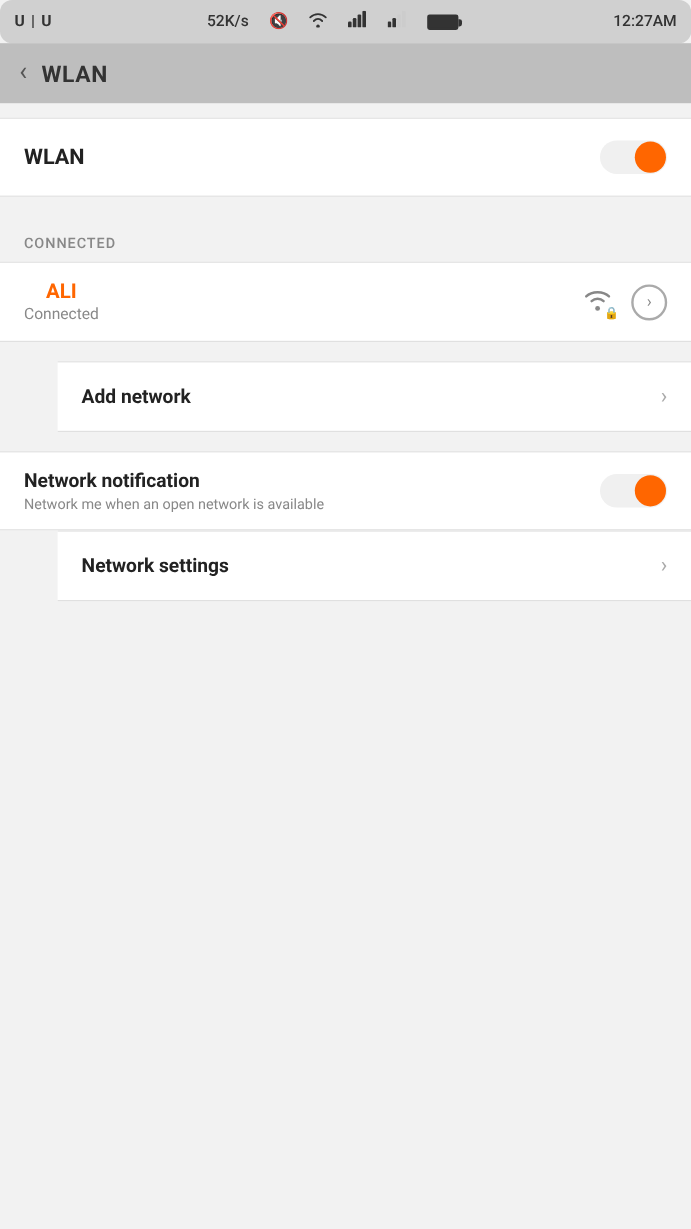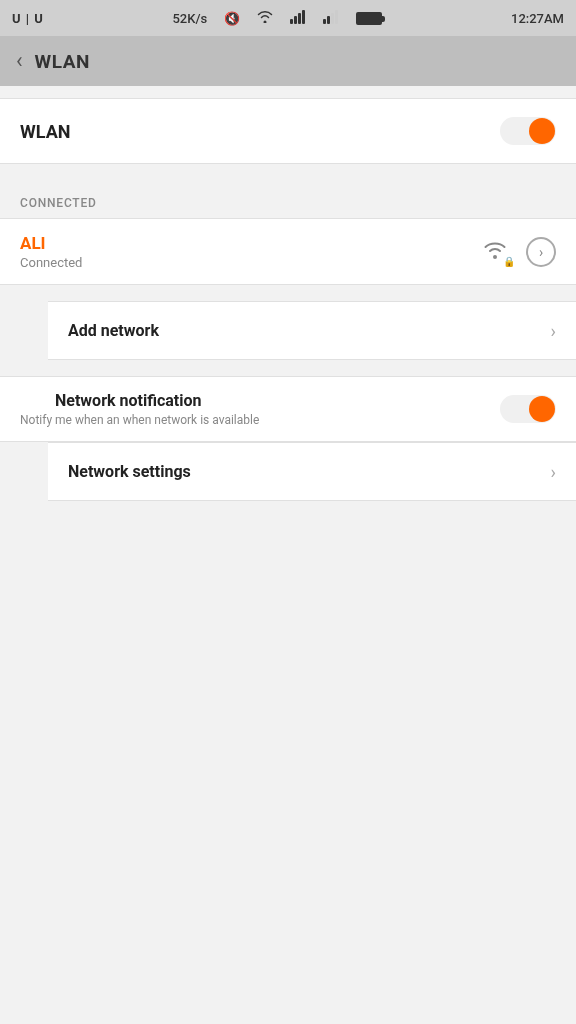--- a/index.html
+++ b/index.html
@@ -17,20 +17,21 @@
     .status-bar {
       background: #d0d0d0;
       height: 36px;
       display: flex;
       align-items: center;
       justify-content: space-between;
       padding: 0 12px;
       font-size: 13px;
       color: #333;
       font-weight: 500;
+      border-radius: 10px;
     }
     .status-left { font-weight: bold; letter-spacing: 1px; }
     .status-center { display: flex; align-items: center; gap: 17px; }
 
     
     .toolbar {
       background: #bebebe;
       height: 50px;
       display: flex;
       align-items: center;
@@ -112,20 +113,21 @@
 
     
     .network-row {
       background: #fff;
       display: flex;
       align-items: center;
       justify-content: space-between;
       padding: 14px 20px;
       border-top: 1px solid #e0e0e0;
       border-bottom: 1px solid #e0e0e0;
+      text-align: center;
     }
     .network-info {}
     .network-name {
       font-size: 17px;
       font-weight: bold;
       color: #ff6600;
     }
     .network-status {
       font-size: 13px;
       color: #888;
@@ -181,21 +183,20 @@
       justify-content: space-between;
       padding: 14px 20px;
       border-top: 1px solid #e0e0e0;
       border-bottom: 1px solid #e0e0e0;
     }
     .notification-info {}
     .notification-title {
       font-size: 16px;
       font-weight: bold;
       color: #222;
-      margin-left: 35px;
     }
     .notification-desc {
       font-size: 12px;
       color: #888;
       margin-top: 3px;
     }
 
     
     .spacer { height: 16px; }
   </style>
@@ -284,21 +285,21 @@
     <span class="action-label">Add network</span>
     <span class="chevron-right">›</span>
   </div>
 
   <div class="spacer"></div>
 
 
   <div class="notification-row">
     <div class="notification-info">
       <div class="notification-title">Network notification</div>
-      <div class="notification-desc">Notify me when an when network is available</div>
+      <div class="notification-desc">Network me when an open network is available</div>
     </div>
     <div class="toggle-switch on">
       <div class="toggle-knob"></div>
     </div>
   </div>
 
   <div class="action-row">
     <span class="action-label">Network settings</span>
     <span class="chevron-right">›</span>
   </div>

